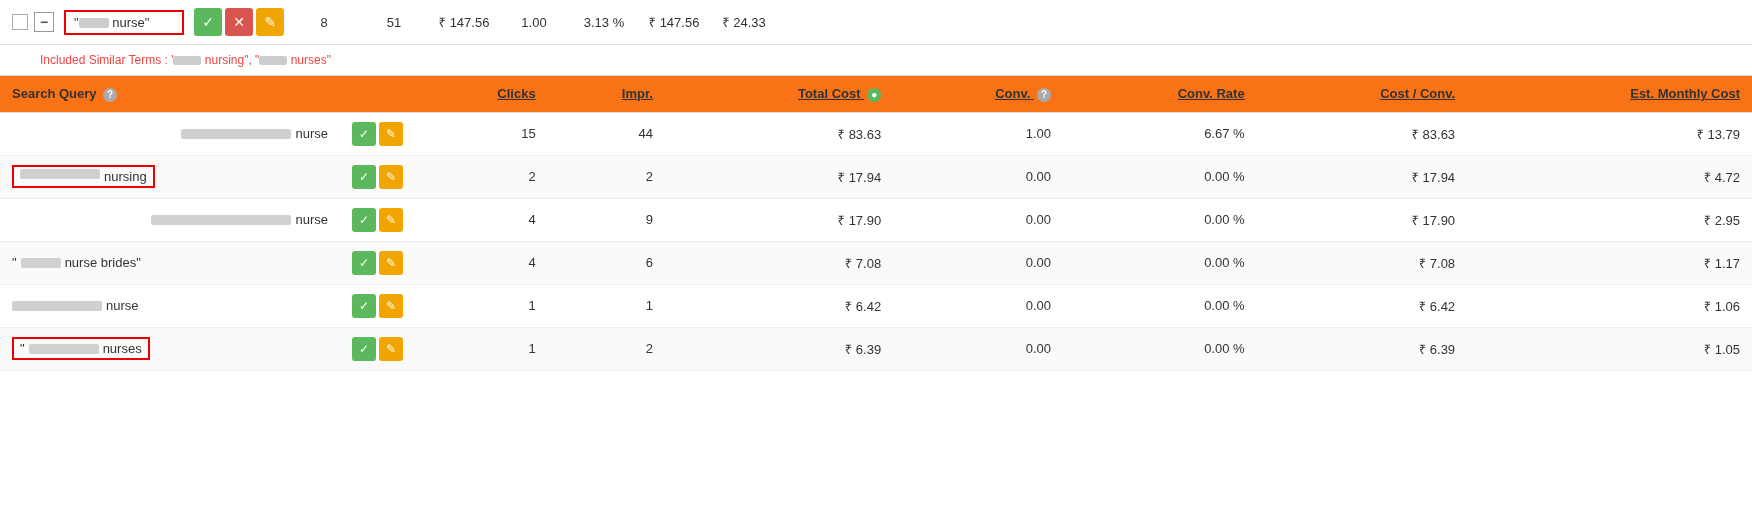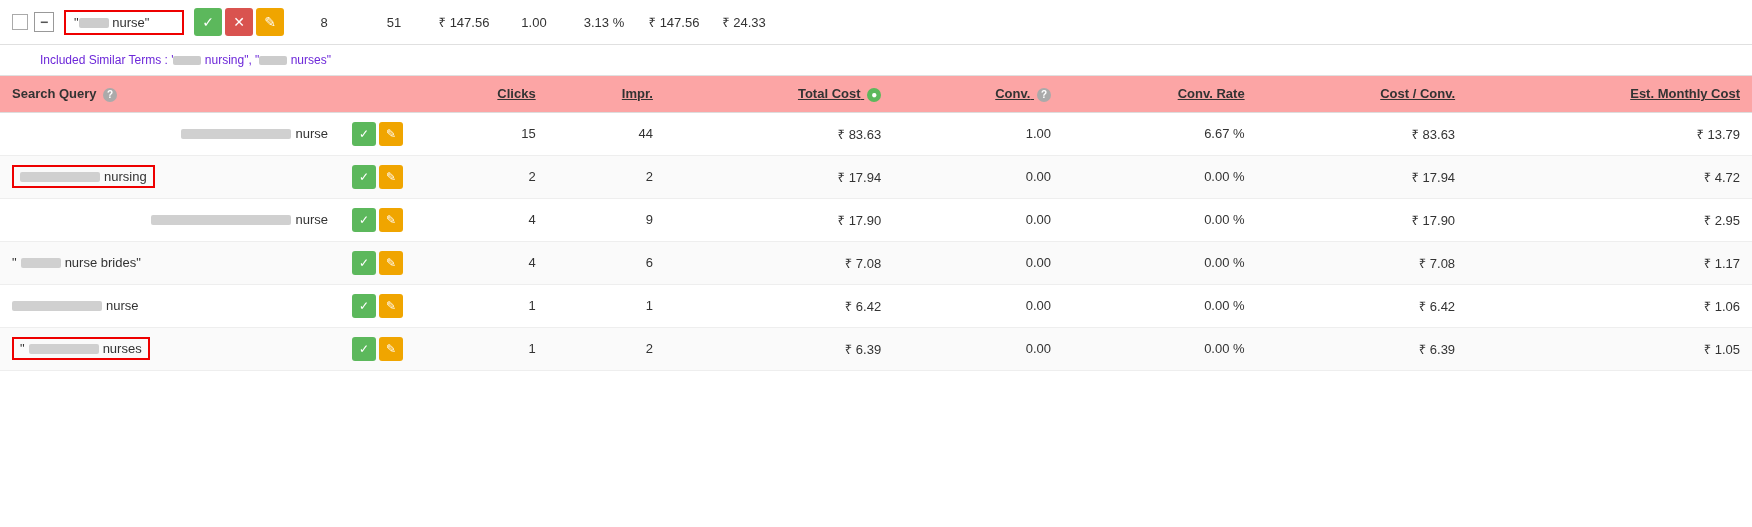--- a/index.html
+++ b/index.html
@@ -114,40 +114,40 @@
     .stat {
       min-width: 60px;
       text-align: center;
       font-size: 13px;
       color: #333;
     }
 
     .similar-terms-row {
       padding: 8px 40px;
       font-size: 12px;
-      color: #6d28d9;
+      color: #ef4444;
       border-bottom: 1px solid #e0e0e0;
     }
 
     .similar-terms-row .blurred-sm {
       display: inline-block;
       width: 28px;
       height: 9px;
       background: #ccc;
       border-radius: 2px;
       vertical-align: middle;
     }
 
     table {
       width: 100%;
       border-collapse: collapse;
     }
 
     thead tr {
-      background: #fca5a5;
+      background: #f97316;
     }
 
     thead th {
       padding: 10px 12px;
       text-align: left;
       font-weight: bold;
       font-size: 13px;
       color: #333;
       border-bottom: 1px solid #ddd;
     }
@@ -324,21 +324,21 @@
       <td class="num">44</td>
       <td class="num">₹ 83.63</td>
       <td class="num">1.00</td>
       <td class="num">6.67 %</td>
       <td class="num">₹ 83.63</td>
       <td class="num">₹ 13.79</td>
     </tr>
 
     <tr>
       <td>
-        <div style="display:inline-flex; align-items:center; gap:4px; border:2px solid #e00; padding: 2px 6px;">
+        <div style="display:inline-flex; align-items:flex-start; gap:4px; border:2px solid #e00; padding: 2px 6px;">
           <span class="blurred-block" style="width:80px;"></span>
           <span>nursing</span>
         </div>
       </td>
       <td>
         <div class="actions-cell">
           <button class="btn-sm-green">✓</button>
           <button class="btn-sm-orange">✎</button>
         </div>
       </td>

